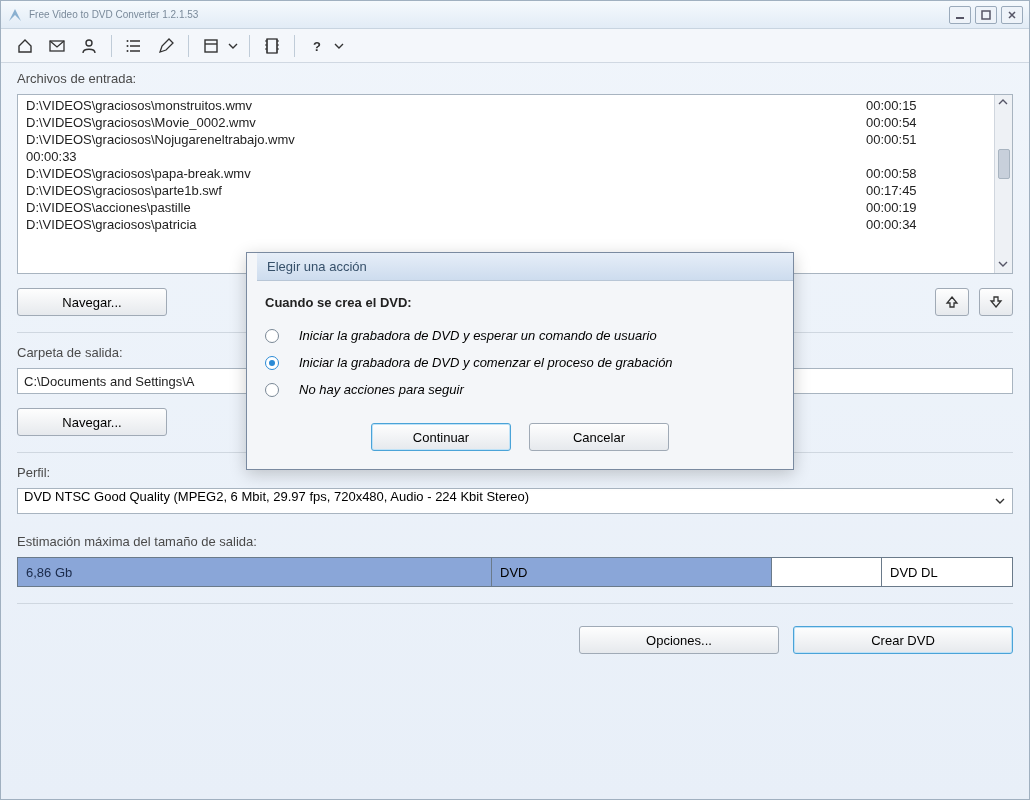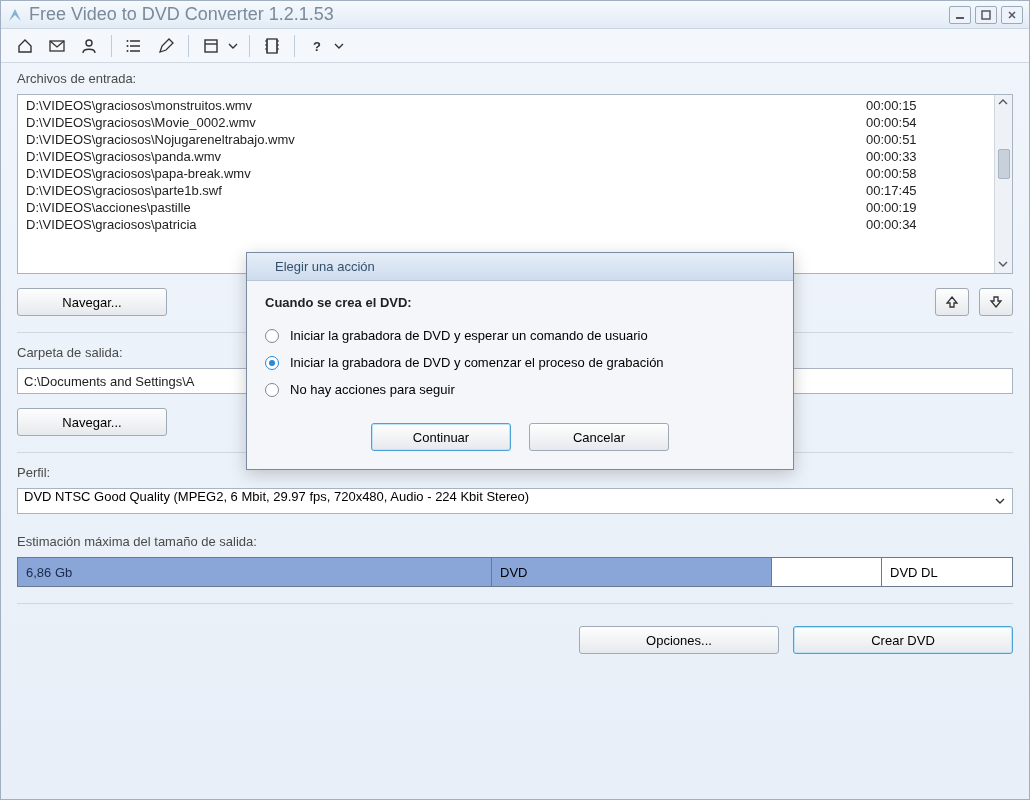--- a/index.html
+++ b/index.html
@@ -10,21 +10,21 @@
   background: linear-gradient(to bottom, #f0f5fb 0%, #e8eff8 100%);
   border: 1px solid #a0b0c0;
   display: flex; flex-direction: column;
 }
 .titlebar {
   height: 28px; display: flex; align-items: center; padding: 0 6px;
   background: linear-gradient(to bottom, #f5f9fd, #e2ecf6);
   border-bottom: 1px solid #c8d4e0;
 }
 .titlebar .app-icon { width: 16px; height: 16px; margin-right: 6px; }
-.titlebar .title { color: #7a8a9a; font-size: 18px; flex: 1; }
+.titlebar .title { color: #7a8a9a; font-size: 10px; flex: 1; }
 .titlebar .win-btns { display: flex; gap: 4px; }
 .win-btn {
   width: 22px; height: 18px; border: 1px solid #9aaabb; background: #eef3f9;
   border-radius: 2px; display: flex; align-items: center; justify-content: center;
   cursor: pointer;
 }
 
 .toolbar {
   height: 34px; display: flex; align-items: center; gap: 4px; padding: 0 10px;
   background: #f4f7fb; border-bottom: 1px solid #d0d8e2;
@@ -103,26 +103,27 @@
   position: absolute; left: 0; top: 0; right: 0; bottom: 0;
   pointer-events: none;
 }
 .modal {
   position: absolute; left: 246px; top: 252px; width: 548px;
   background: #f4f6f9; border: 1px solid #7a8aa0; box-shadow: 0 4px 16px rgba(0,0,0,.2);
   pointer-events: auto;
 }
 .modal-title {
   height: 28px; background: linear-gradient(to bottom, #e6eef8, #cddcee);
-  display: flex; align-items: center; padding: 0 28px; color: #36506a;
+  display: flex; align-items: center; padding: 0 10px; color: #36506a;
   border-bottom: 1px solid #b8c6d6;
+  margin-left: 10px;
 }
 .modal-body { padding: 14px 18px 18px; }
 .modal-heading { font-weight: bold; color: #222; margin-bottom: 12px; }
-.radio-row { display: flex; align-items: center; gap: 11px; padding: 6px 0; }
+.radio-row { display: flex; align-items: center; gap: 20px; padding: 6px 0; font-style: italic; }
 .radio {
   width: 14px; height: 14px; border: 1px solid #7a8896; border-radius: 50%;
   display: inline-flex; align-items: center; justify-content: center; background: #fff; cursor: pointer;
 }
 .radio .dot { width: 6px; height: 6px; border-radius: 50%; background: #2a8ad6; display: none; }
 .radio.checked { border-color: #2a8ad6; }
 .radio.checked .dot { display: block; }
 .modal-btns { display: flex; justify-content: center; gap: 18px; margin-top: 20px; }
 .modal-btns .btn { min-width: 140px; }
 
@@ -240,21 +241,20 @@
             </div>
             <div class="file-row">
               <div class="file-path">D:\VIDEOS\graciosos\Movie_0002.wmv</div>
               <div class="file-dur">00:00:54</div>
             </div>
             <div class="file-row">
               <div class="file-path">D:\VIDEOS\graciosos\Nojugareneltrabajo.wmv</div>
               <div class="file-dur">00:00:51</div>
             </div>
             <div class="file-row">
-              <div class="file-path">D:\VIDEOS\graciosos\panda.wmv</div>
               <div class="file-dur">00:00:33</div>
             </div>
             <div class="file-row">
               <div class="file-path">D:\VIDEOS\graciosos\papa-break.wmv</div>
               <div class="file-dur">00:00:58</div>
             </div>
             <div class="file-row">
               <div class="file-path">D:\VIDEOS\graciosos\parte1b.swf</div>
               <div class="file-dur">00:17:45</div>
             </div>

